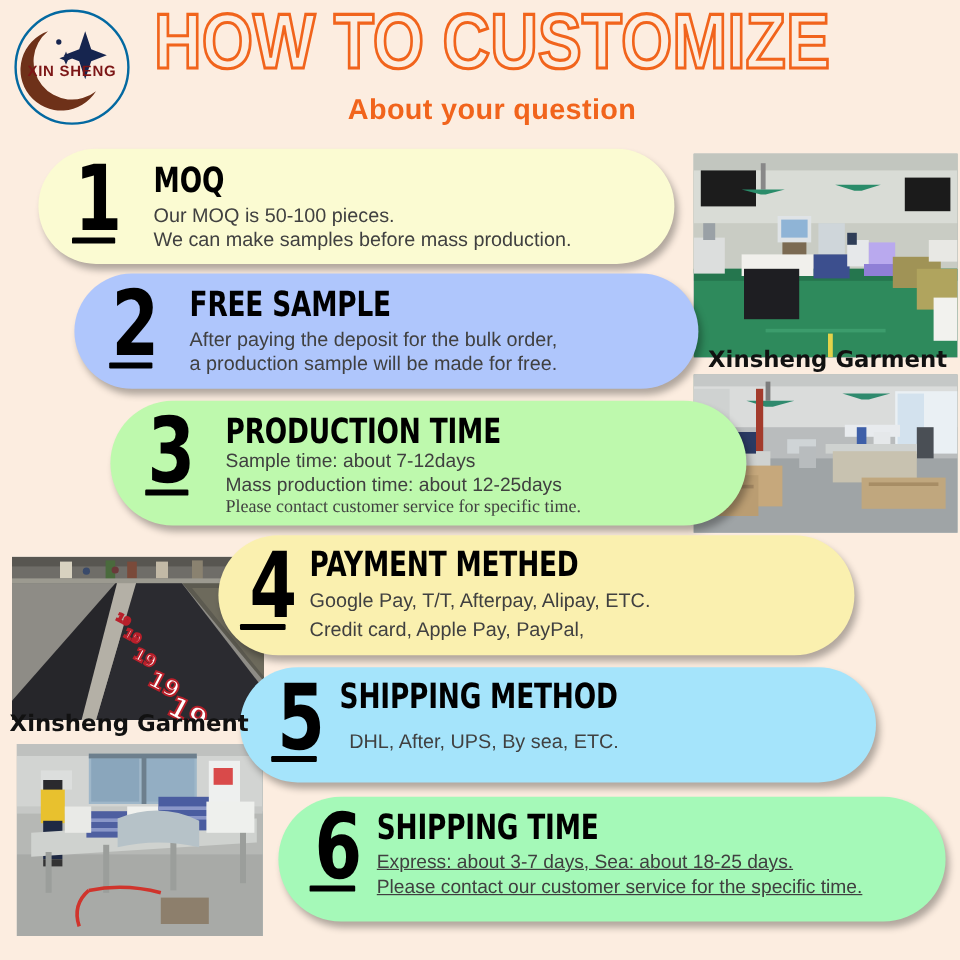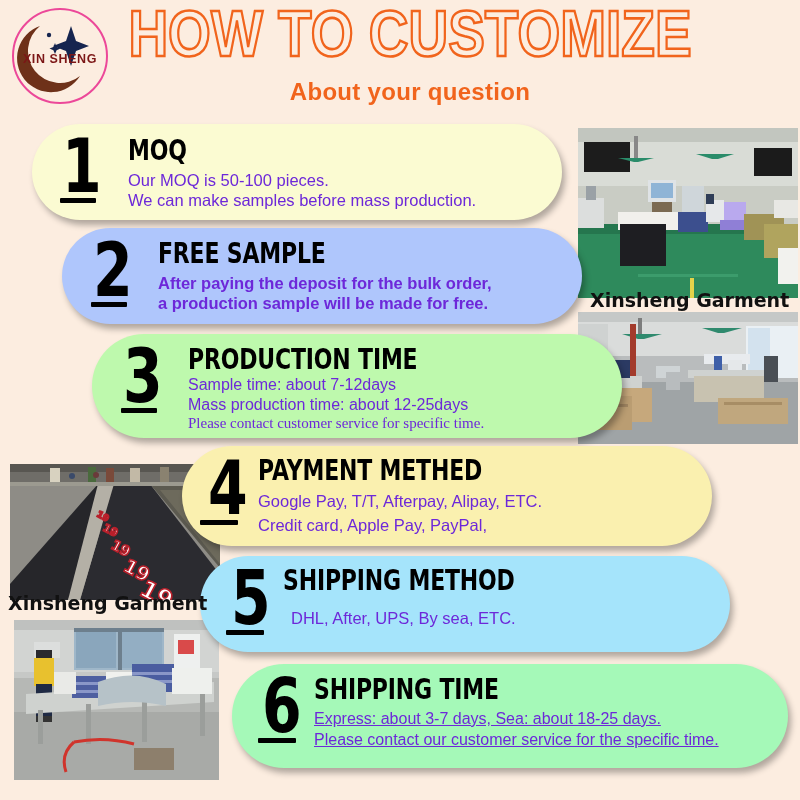--- a/index.html
+++ b/index.html
@@ -7,21 +7,21 @@
     width:800px;height:800px;overflow:hidden;
     background:#FCEDE0;
     font-family:"Liberation Sans", sans-serif;
     position:relative;
   }
   #stage{position:absolute;inset:0;width:800px;height:800px;}
 
   
   .logo{
     position:absolute;left:12px;top:8px;width:92px;height:92px;
-    border-radius:50%;border:2px solid #ec4899;background:#FCEDE0;
+    border-radius:50%;border:2px solid #0369a1;background:#FCEDE0;
     overflow:hidden;
   }
   .logo svg{position:absolute;left:0;top:0;}
   .logo .logo-text{
     position:absolute;left:0;right:0;top:42px;text-align:center;
     font-family:"Liberation Sans", sans-serif;
     font-weight:bold;font-size:12.5px;letter-spacing:.6px;color:#7c1616;
   }
   .title-wrap{
     position:absolute;left:150px;top:0;width:520px;height:64px;
@@ -69,21 +69,21 @@
     position:absolute;
     font-family:"DejaVu Sans", sans-serif;
     font-weight:bold;color:#000;
     font-size:25px;line-height:25px;letter-spacing:-.2px;
     transform:scale(.88,1.16);transform-origin:left top;
     white-space:nowrap;
   }
   .cbody{
     position:absolute;
     font-family:"Liberation Sans", sans-serif;
-    color:#6d28d9;white-space:nowrap;
+    color:#404040;white-space:nowrap;
   }
   .cbody div{white-space:nowrap;}
 
   
   #card1{left:32px;top:124px;width:530px;height:96px;background:#FBFBD2;}
   #card2{left:62px;top:228px;width:520px;height:96px;background:#AFC6FC;}
   #card3{left:92px;top:334px;width:530px;height:104px;background:#BEF9AD;}
   #card4{left:182px;top:446px;width:530px;height:100px;background:#FAF0AF;}
   #card5{left:200px;top:556px;width:530px;height:96px;background:#A5E4FB;}
   #card6{left:232px;top:664px;width:556px;height:104px;background:#A5F9B8;}
@@ -253,21 +253,21 @@
   <div class="ctitle" style="left:128px;top:136px;">MOQ</div>
   <div class="cbody" style="left:128px;top:170px;font-size:16.5px;line-height:20px;">
     <div>Our MOQ is 50-100 pieces.</div>
     <div>We can make samples before mass production.</div>
   </div>
 
   <div class="card" id="card2" style="background: rgb(175, 198, 252);"></div>
   <div class="num" style="left:93px;top:235px;">2</div>
   <div class="numbar" style="left:91px;top:302px;width:36px;"></div>
   <div class="ctitle" style="left:158px;top:239px;">FREE SAMPLE</div>
-  <div class="cbody" style="left:158px;top:273px;font-size:16.5px;line-height:20px;font-weight:bold;">
+  <div class="cbody" style="left:158px;top:273px;font-size:16.5px;line-height:20px;">
     <div>After paying the deposit for the bulk order,</div>
     <div>a production sample will be made for free.</div>
   </div>
 
   <div class="card" id="card3" style="background: rgb(190, 249, 173);"></div>
   <div class="num" style="left:123px;top:341px;">3</div>
   <div class="numbar" style="left:121px;top:408px;width:36px;"></div>
   <div class="ctitle" style="left:188px;top:345px;">PRODUCTION TIME</div>
   <div class="cbody" style="left:188px;top:375px;font-size:16px;line-height:19.5px;">
     <div>Sample time: about 7-12days</div>

